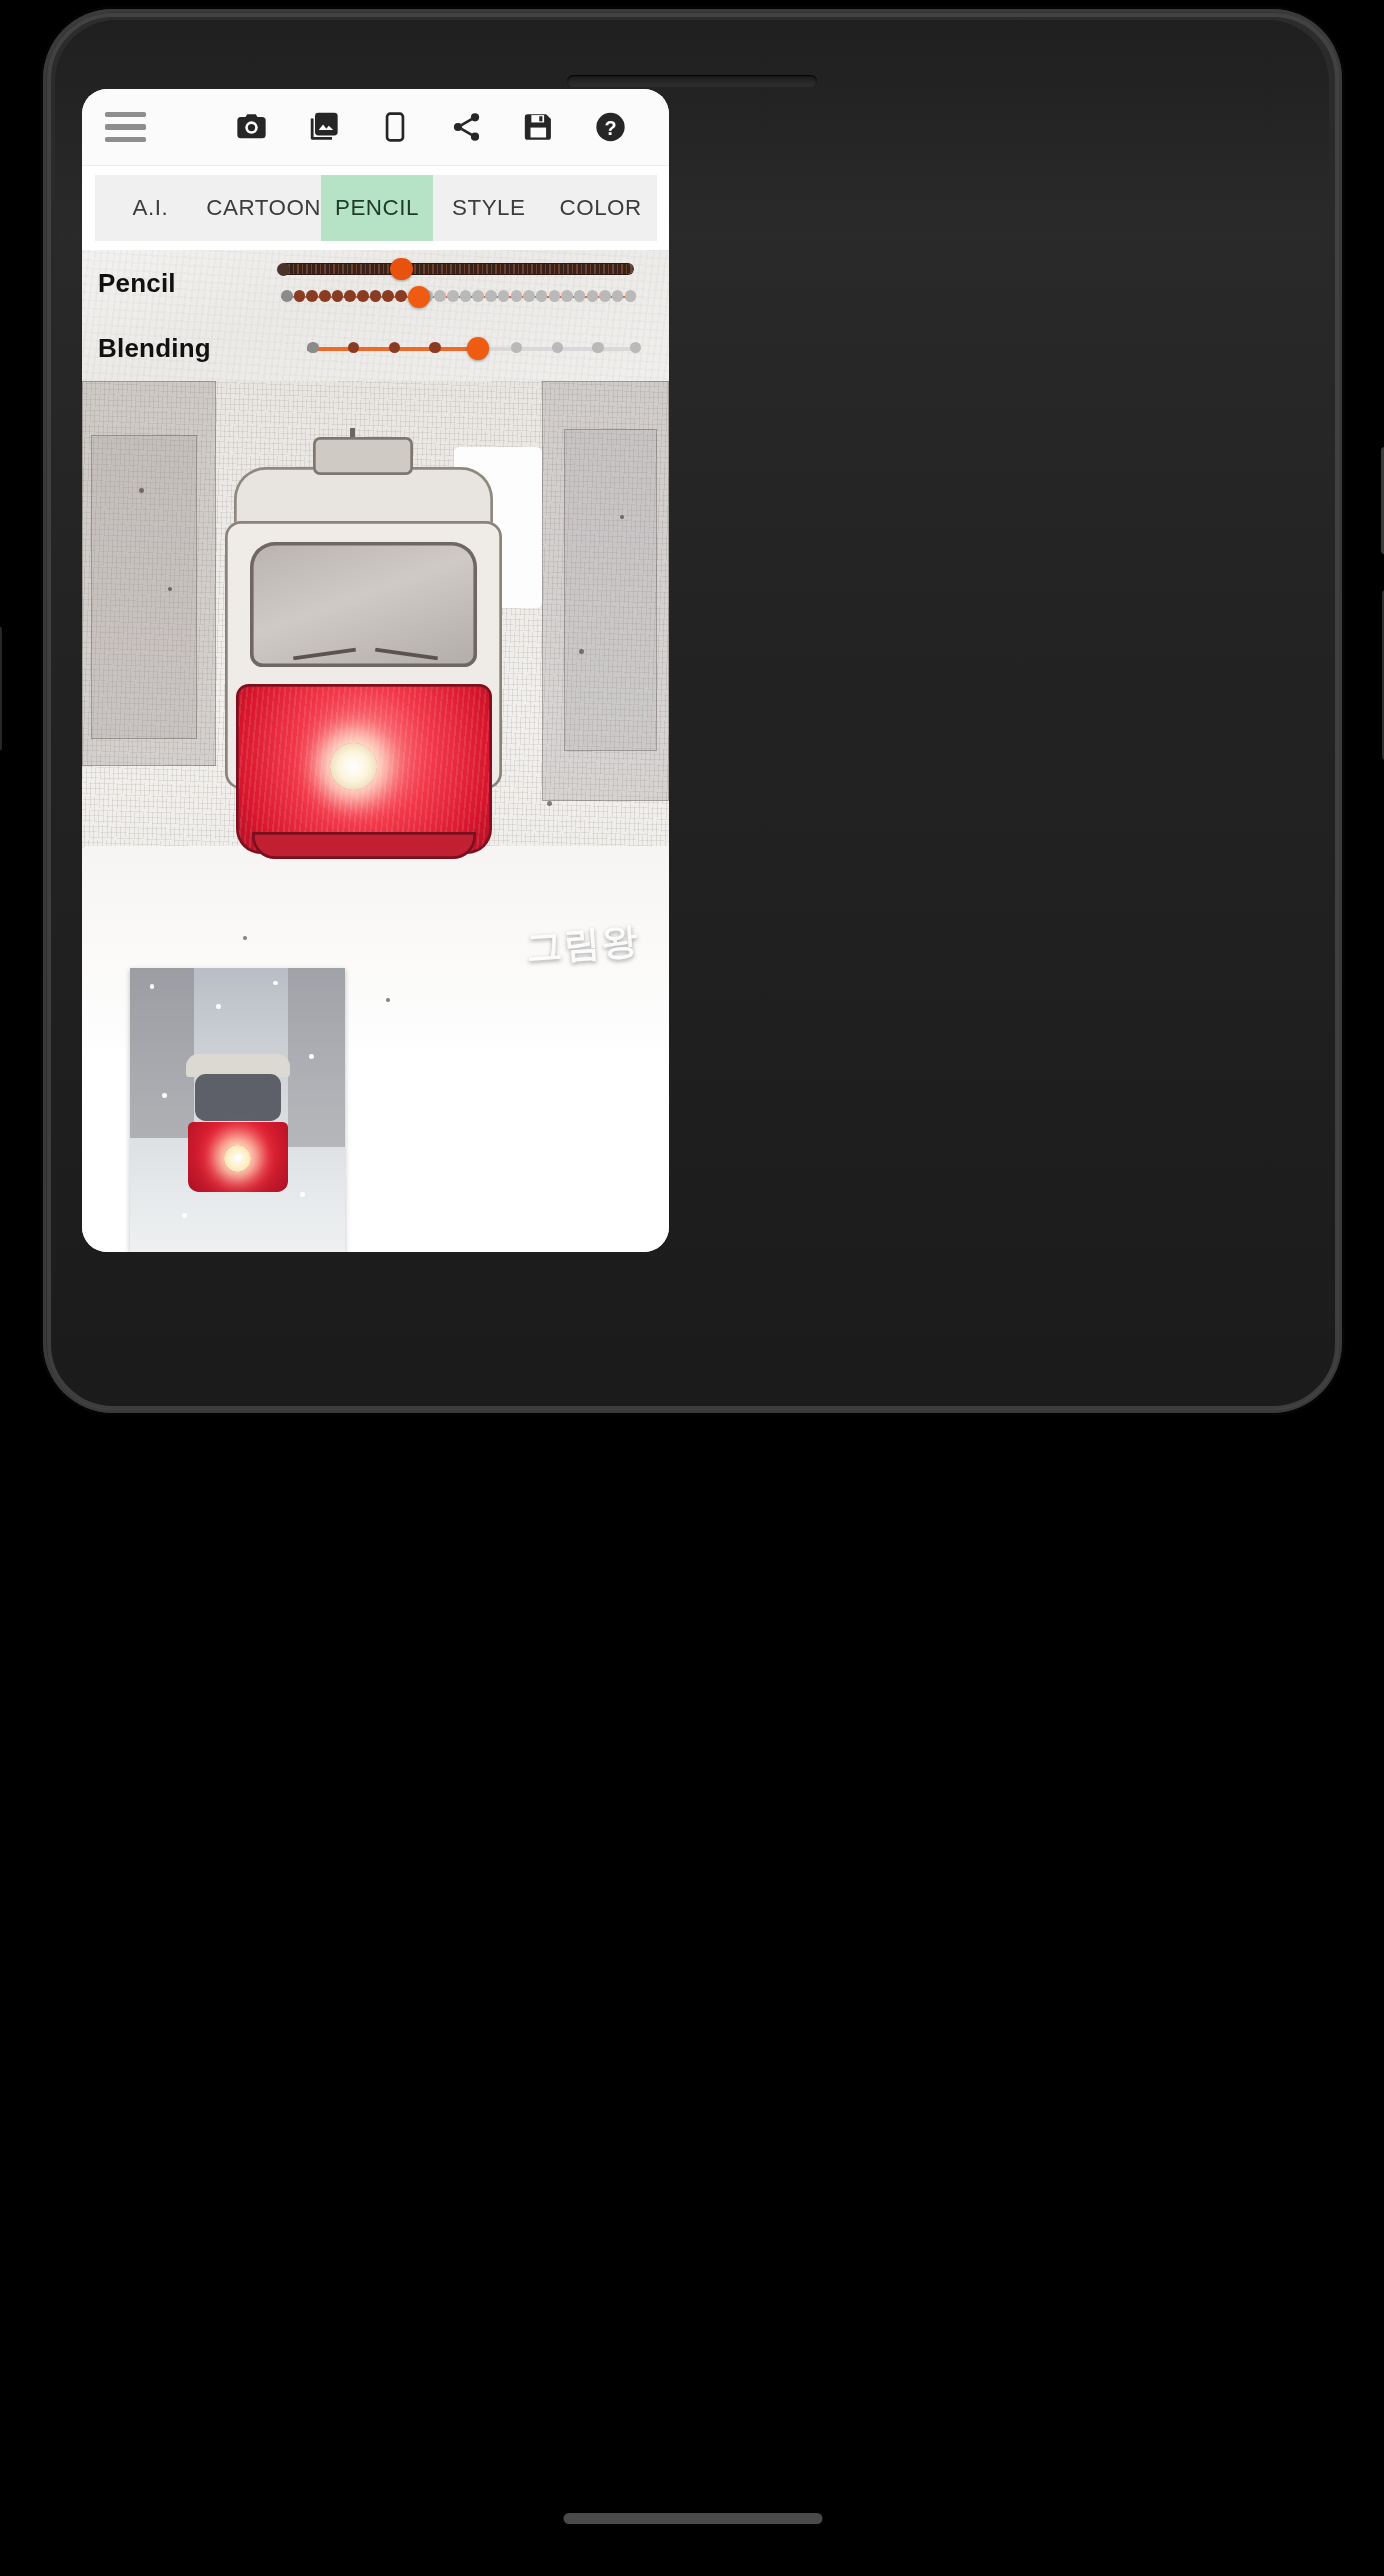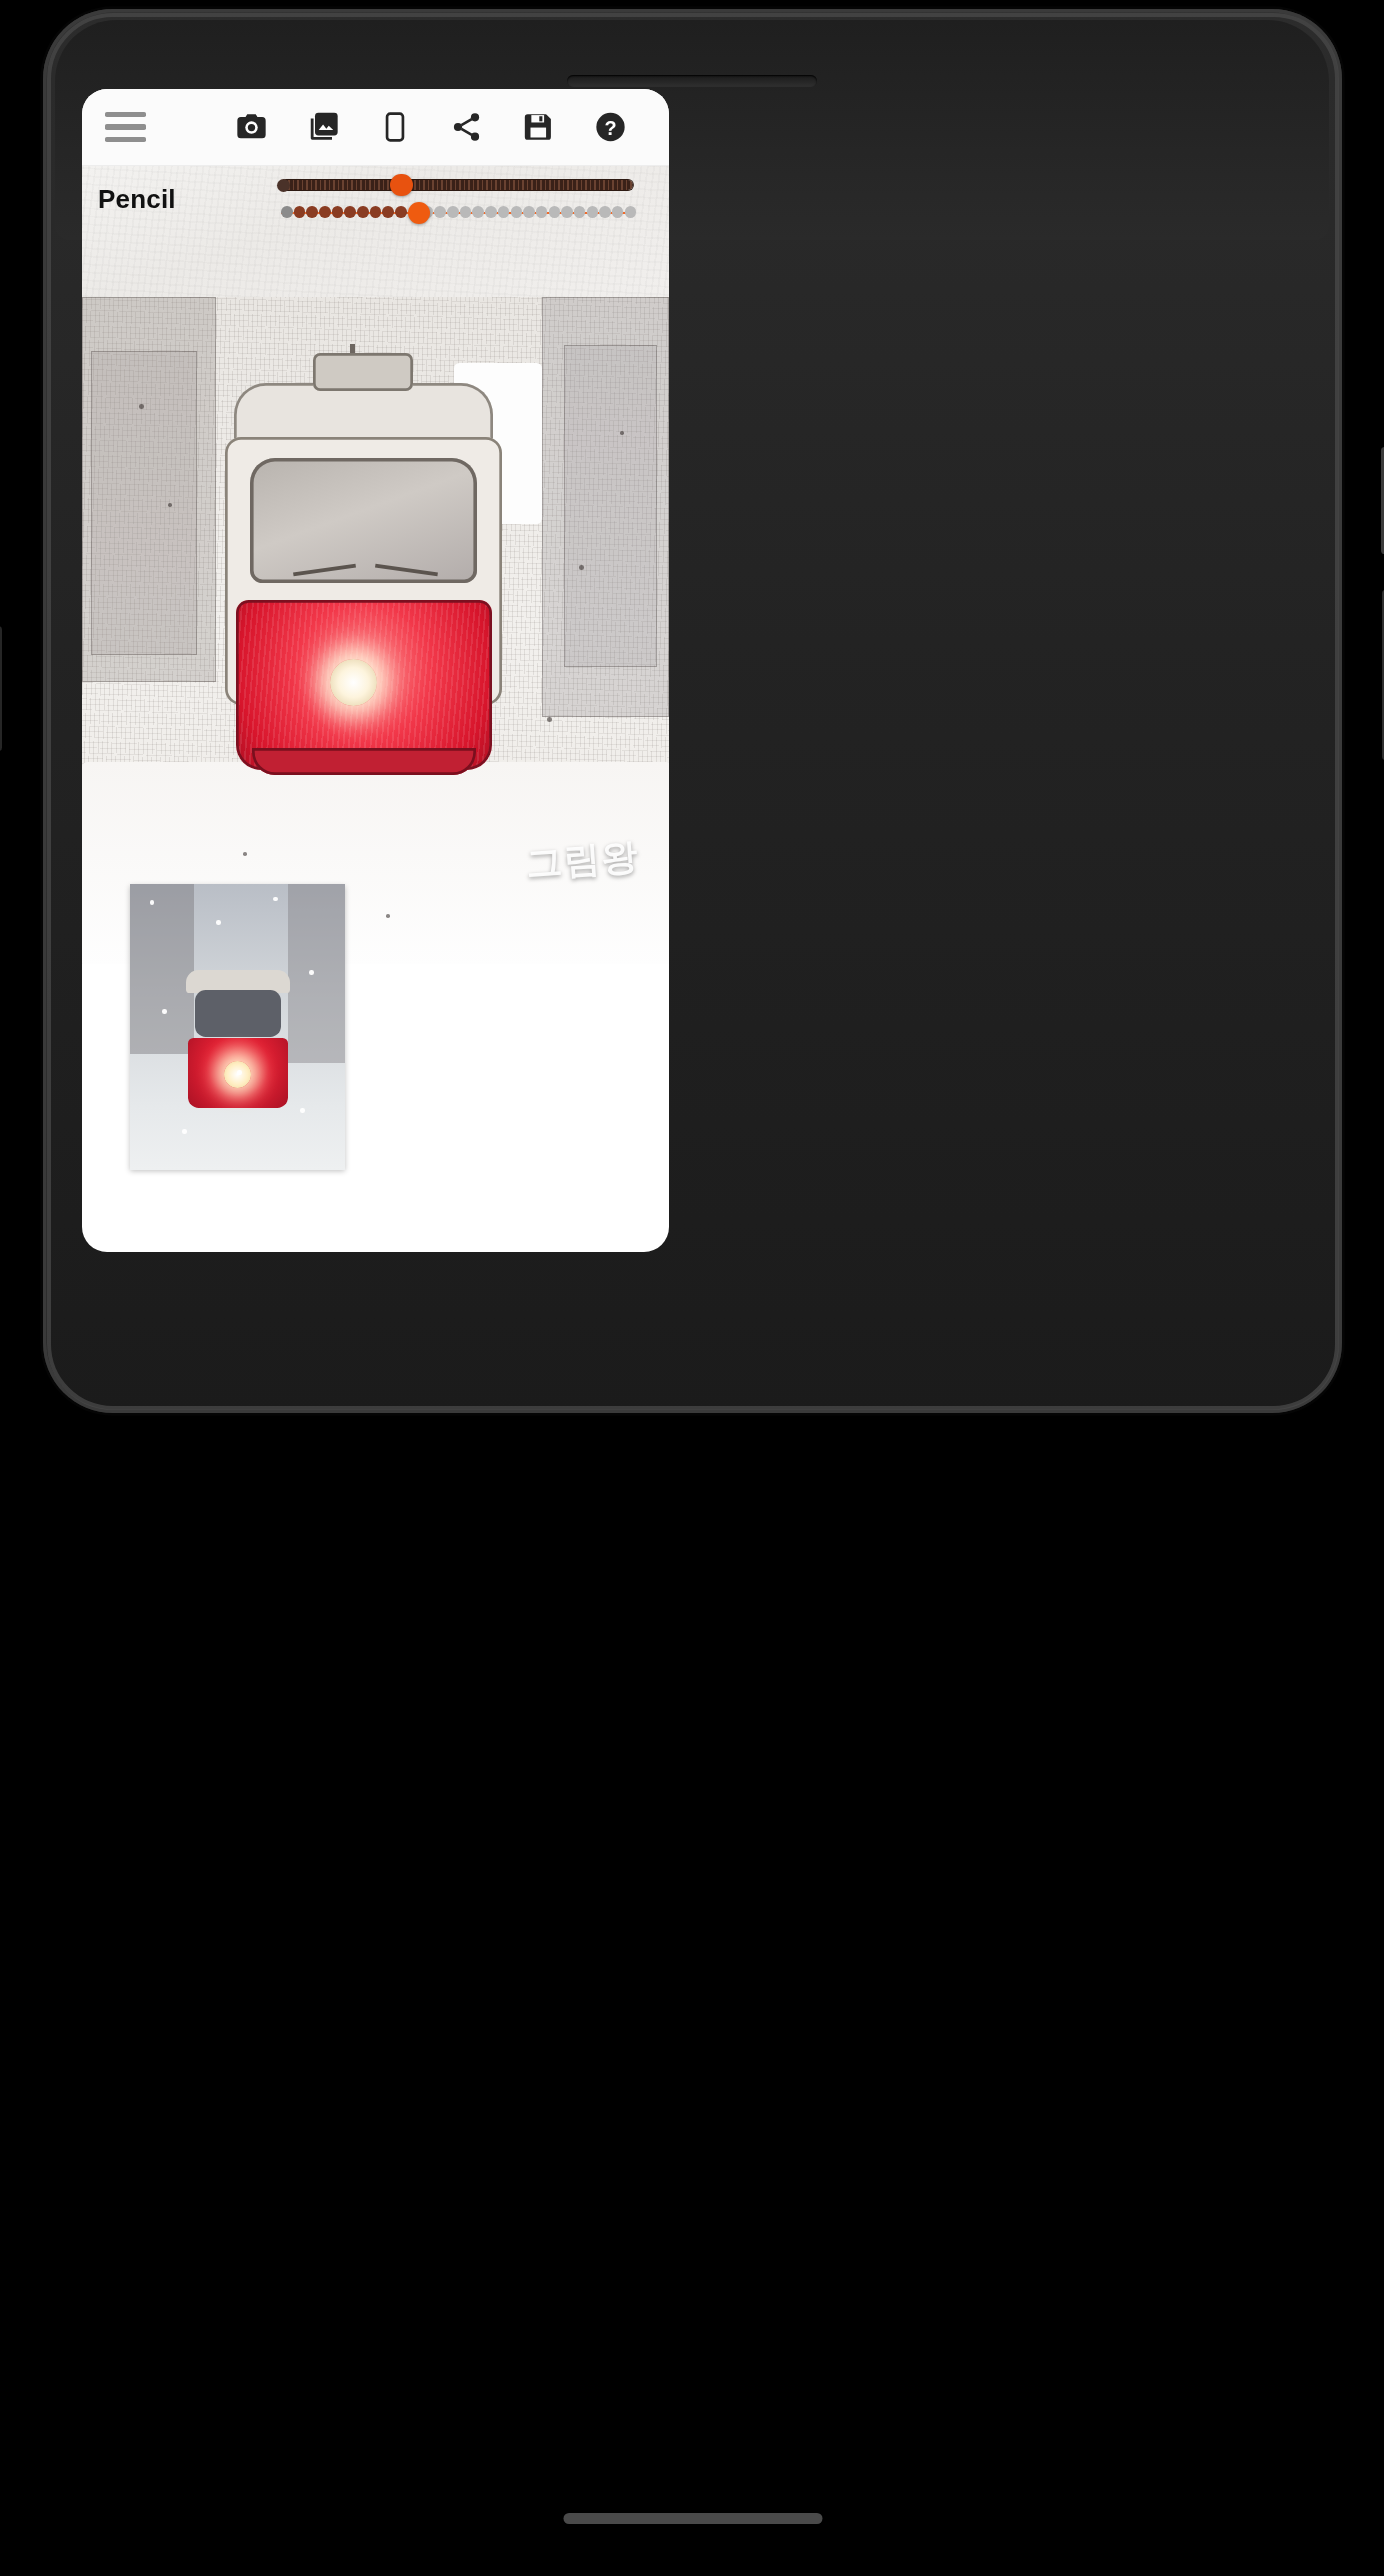--- a/index.html
+++ b/index.html
@@ -296,20 +296,27 @@
       </div>
 
       <div class="icon-btn">
         <svg width="39" height="34" viewBox="0 0 24 24" aria-hidden="true">
           <circle cx="12" cy="12" r="10" fill="#262626"></circle>
           <text x="12" y="17.4" text-anchor="middle" font-size="14" font-weight="bold" fill="#fff" font-family="Liberation Sans, sans-serif">?</text>
         </svg>
       </div>
     </div>
 
+    <div class="tabstrip">
+      <div class="tab">A.I.</div>
+      <div class="tab">CARTOON</div>
+      <div class="tab sel">PENCIL</div>
+      <div class="tab">STYLE</div>
+      <div class="tab">COLOR</div>
+    </div>
 
     <div class="sliders">
 
       <div class="srow">
         <div class="slabel">Pencil</div>
 
         <div class="strack track-dark">
           <div class="cap l"></div>
           <div class="thumb-dark" style="left:31%"></div>
         </div>
@@ -340,20 +347,37 @@
             <div class="dot pale" style="left:79.6%"></div>
           <div class="dot pale" style="left:83.2%"></div>
             <div class="dot pale" style="left:86.8%"></div>
           <div class="dot pale" style="left:90.4%"></div>
             <div class="dot pale" style="left:94%"></div>
           <div class="dot pale" style="left:97.6%"></div>
           <div class="thumb-orange" style="left:36%"></div>
         </div>
       </div>
 
+      <div class="srow">
+        <div class="slabel">Blending</div>
+
+        <div class="strack track-blend">
+          <div class="blend-line"></div>
+          <div class="blend-line pale" style="left:51%;right:0;"></div>
+          <div class="dot gray" style="left:0%"></div>
+          <div class="dot" style="left:12.5%"></div>
+            <div class="dot" style="left:25%"></div>
+          <div class="dot" style="left:37.5%"></div>
+          <div class="dot pale" style="left:62.5%"></div>
+            <div class="dot pale" style="left:75%"></div>
+          <div class="dot pale" style="left:87.5%"></div>
+            <div class="dot pale" style="left:99%"></div>
+          <div class="thumb-orange" style="left:49%"></div>
+        </div>
+      </div>
     </div>
 
     <div class="canvas">
       <div class="paper"></div>
 
       <div class="bld bldL1"></div>
       <div class="bld bldL2"></div>
       <div class="bld bldR1"></div>
       <div class="bld bldR2"></div>
       <div class="snowpatch sp1"></div>

